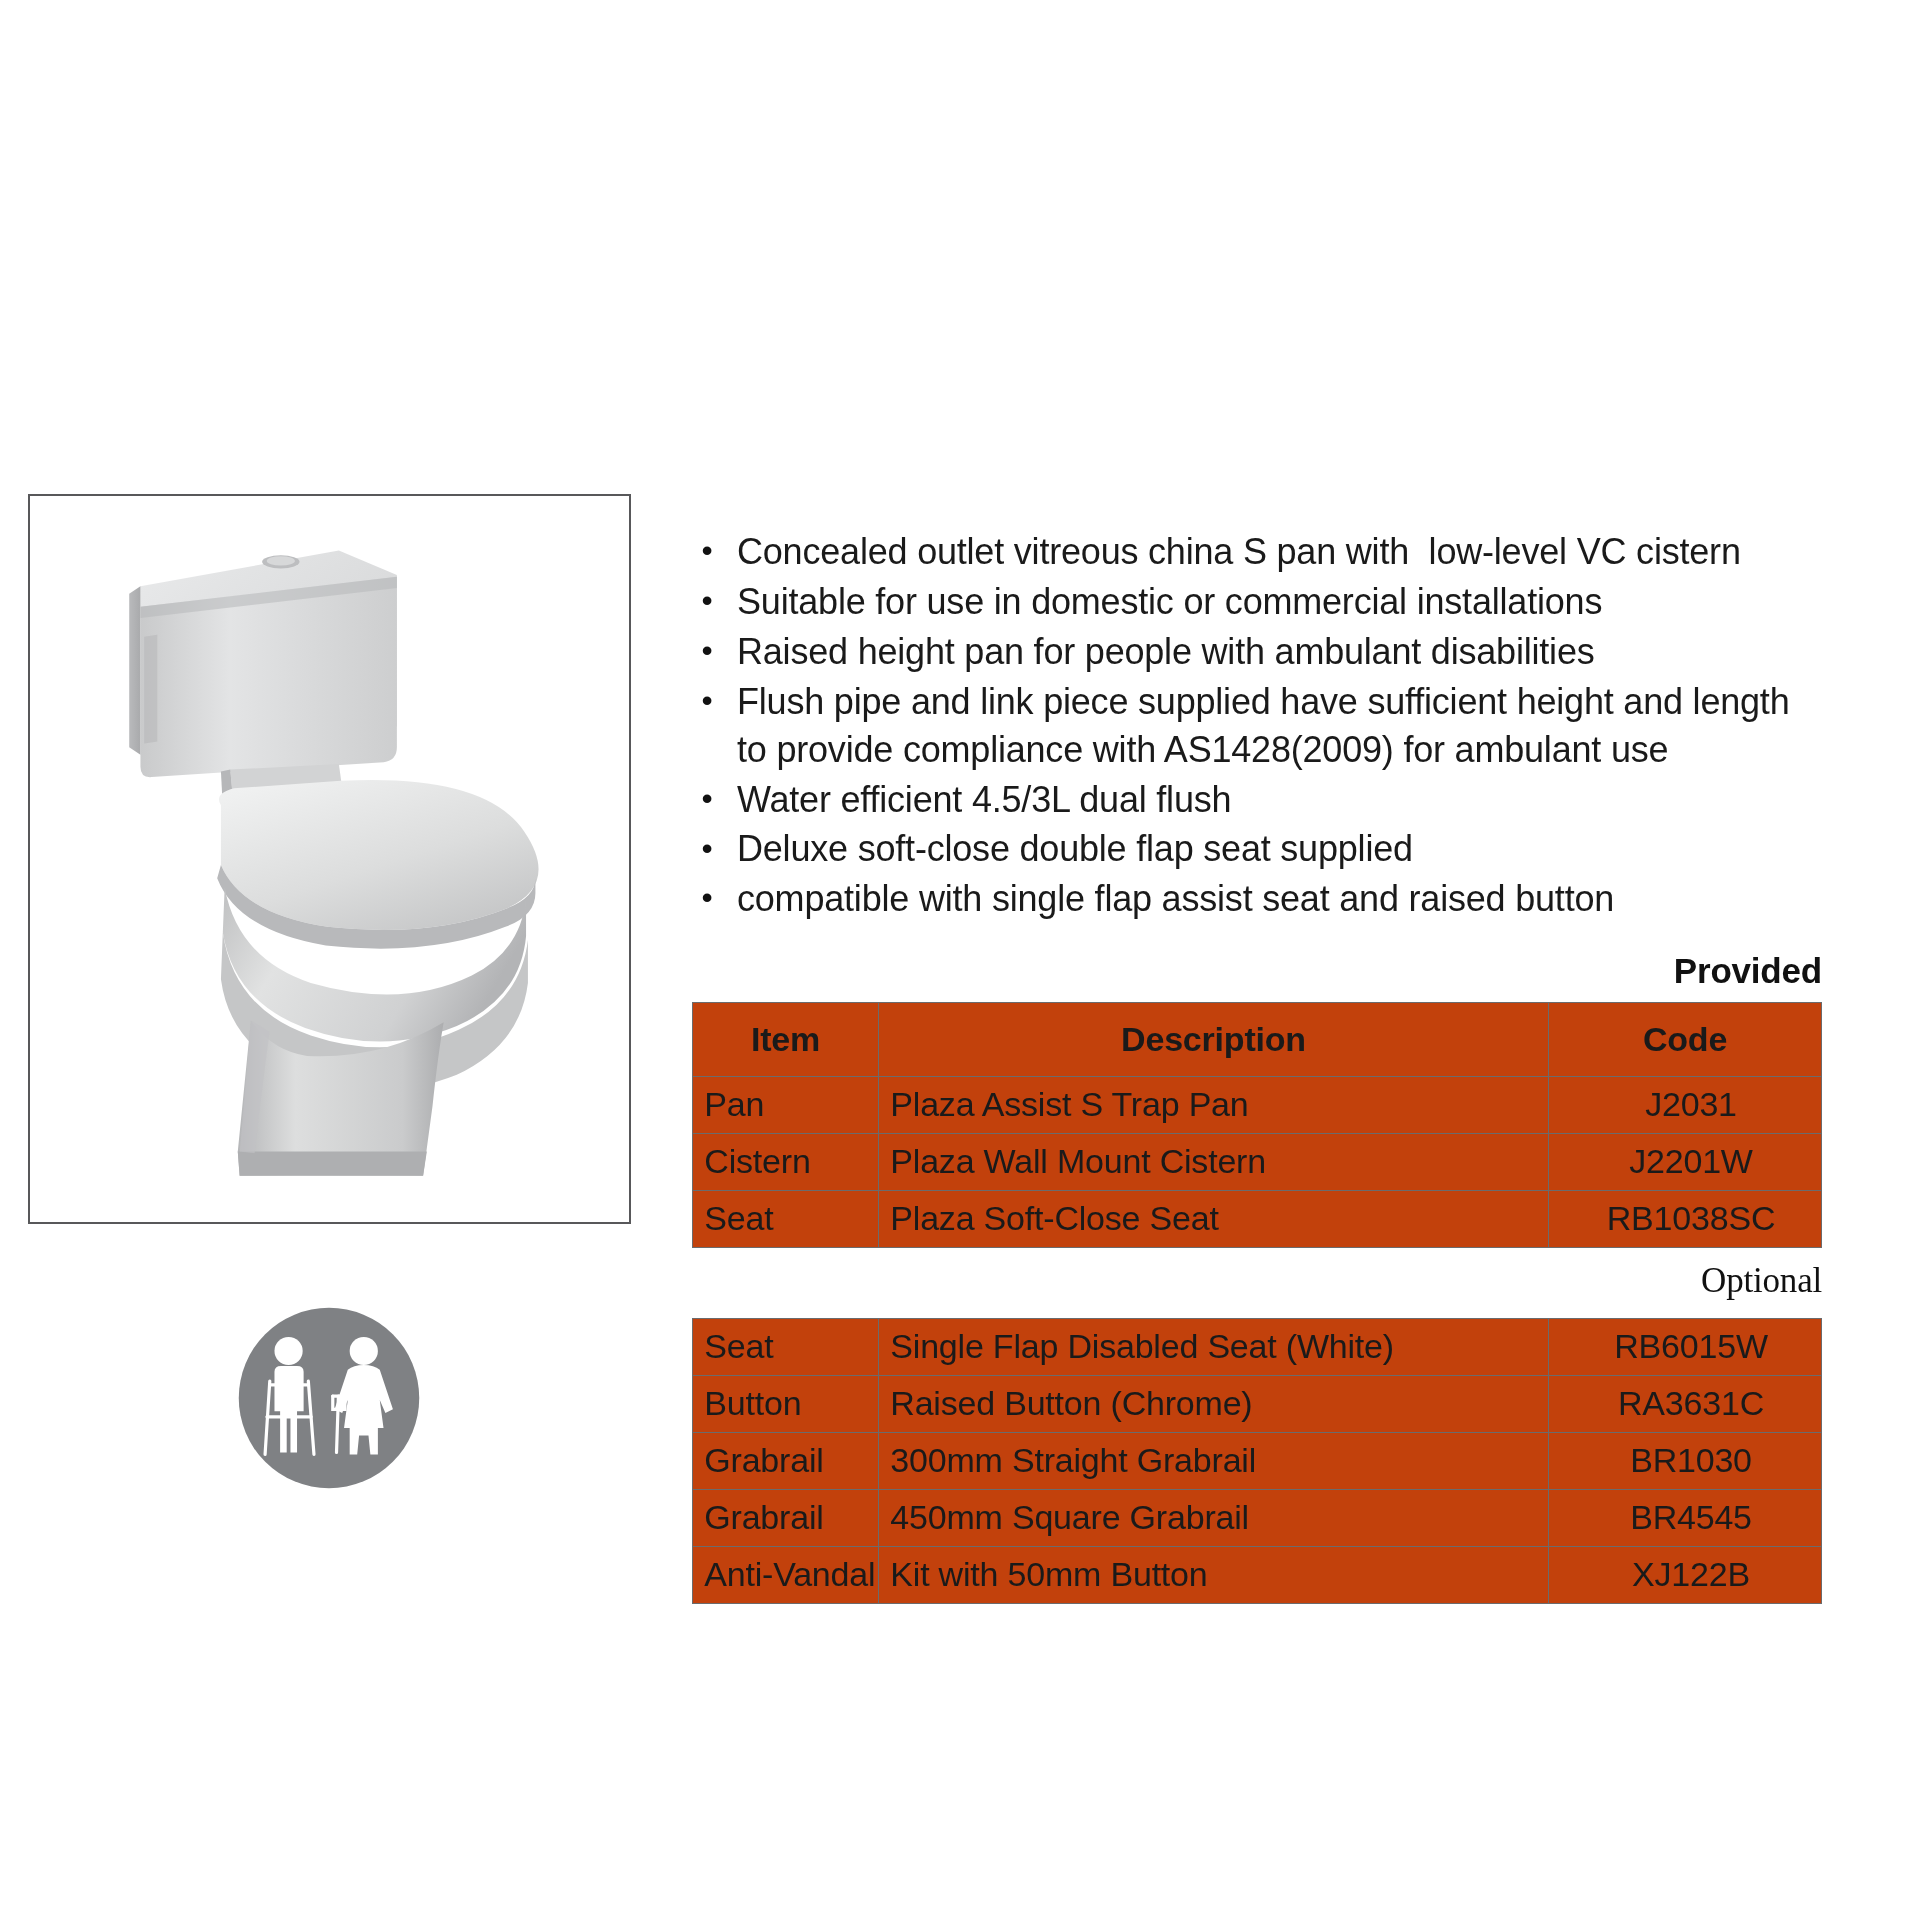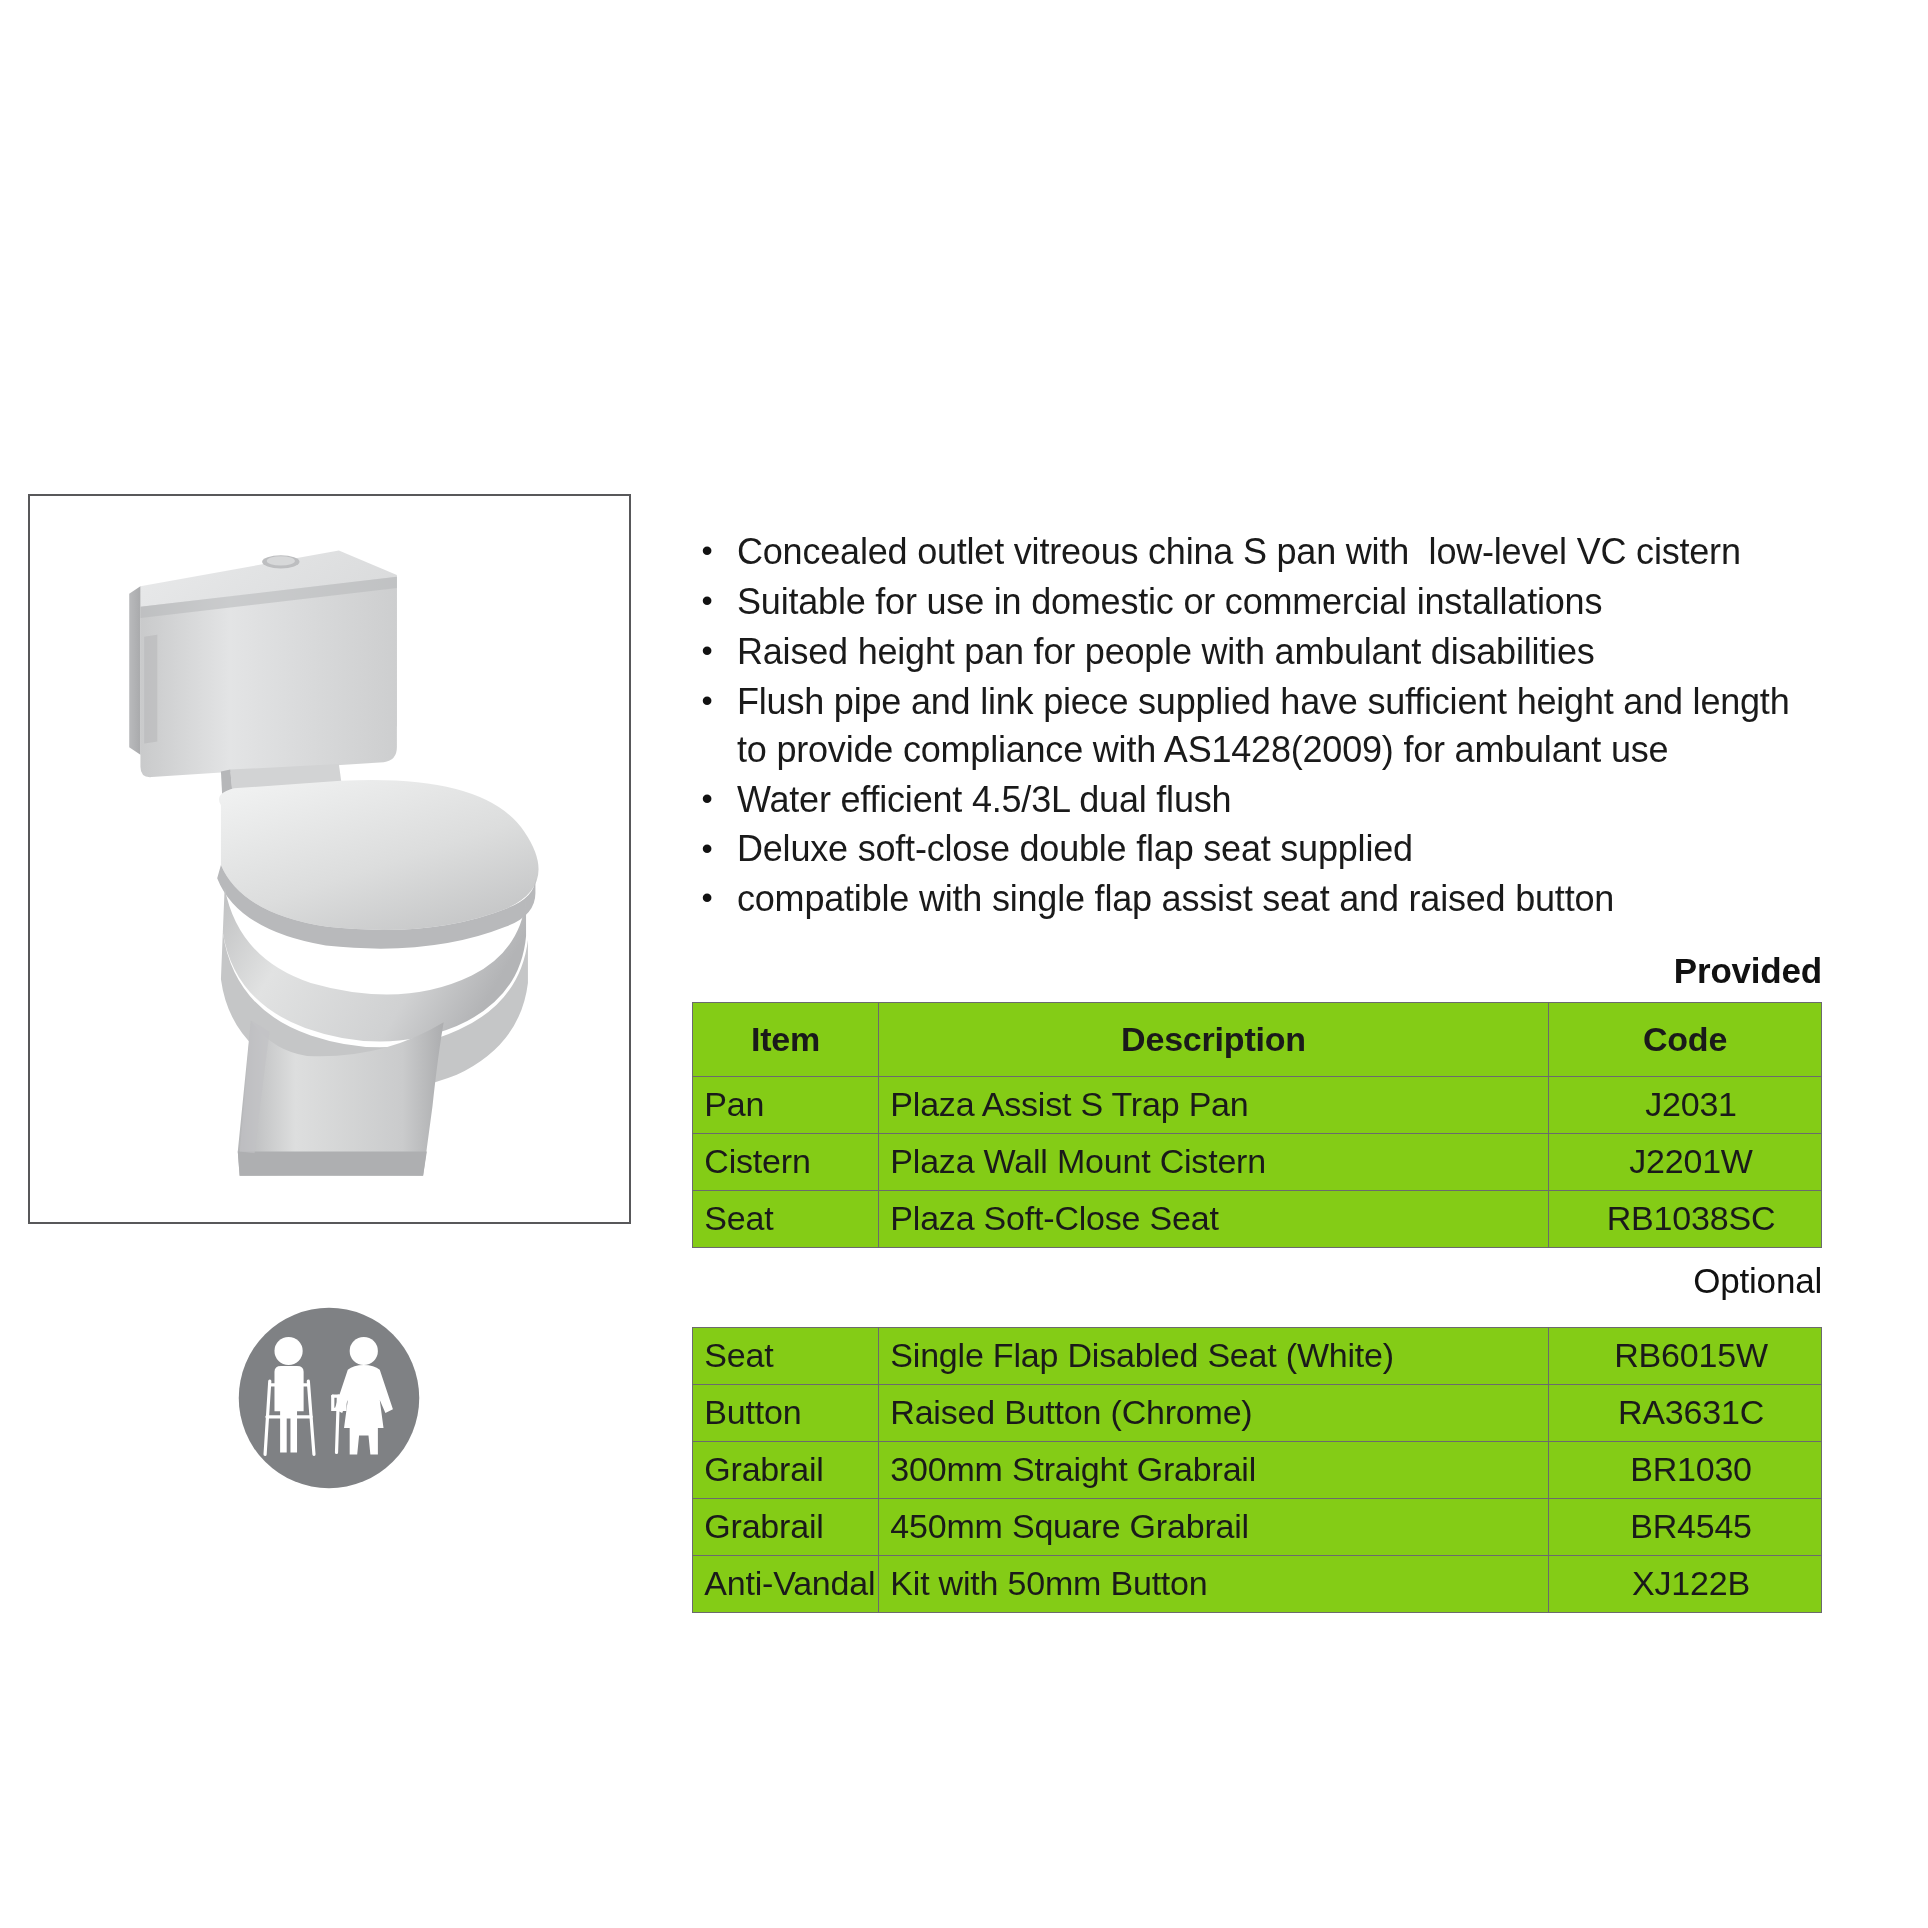--- a/index.html
+++ b/index.html
@@ -82,29 +82,30 @@
     font-size: 35px;
     font-weight: bold;
     color: #111111;
     margin-top: 28px;
     margin-bottom: 10.4px;
     letter-spacing: -0.2px;
   }
   #optional-caption {
     font-weight: normal;
     margin-top: 13px;
-    margin-bottom: 26px;
+    margin-bottom: 17px;
+    font-family: Liberation Serif, serif;
   }
 
   
   table.spec-table {
     width: 1130px;
     border-collapse: collapse;
     table-layout: fixed;
-    background: #84cc16;
+    background: #c2410c;
   }
   table.spec-table col.col-item  { width: 186px; }
   table.spec-table col.col-desc  { width: 670px; }
   table.spec-table col.col-code  { width: 273px; }
 
   table.spec-table th,
   table.spec-table td {
     border: 1.9px solid #6b6b6d;
     font-size: 34px;
     color: #1a1a1a;

